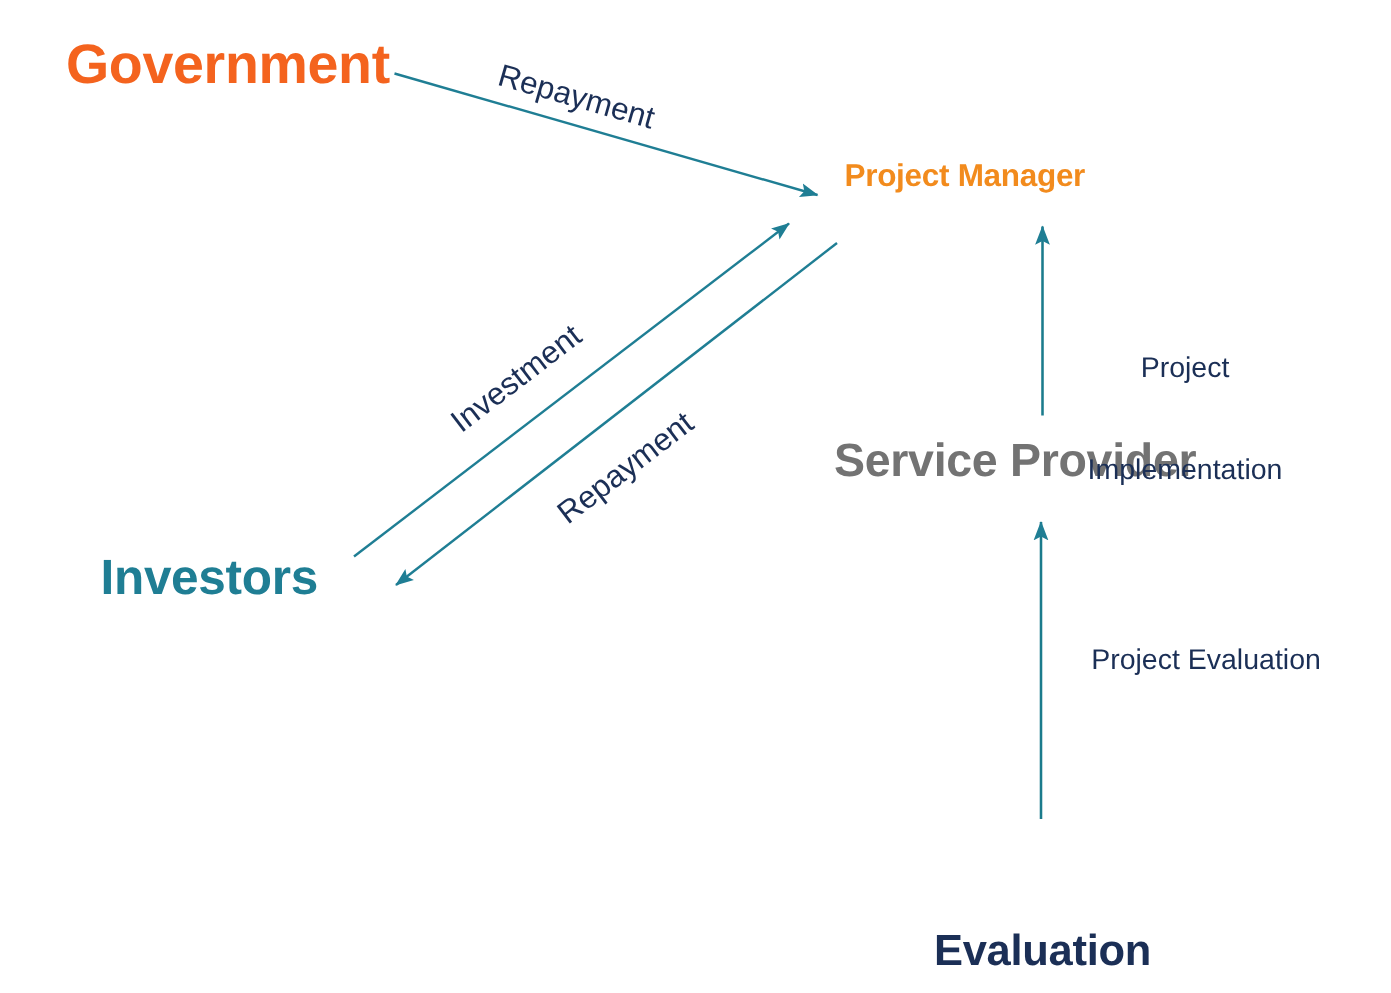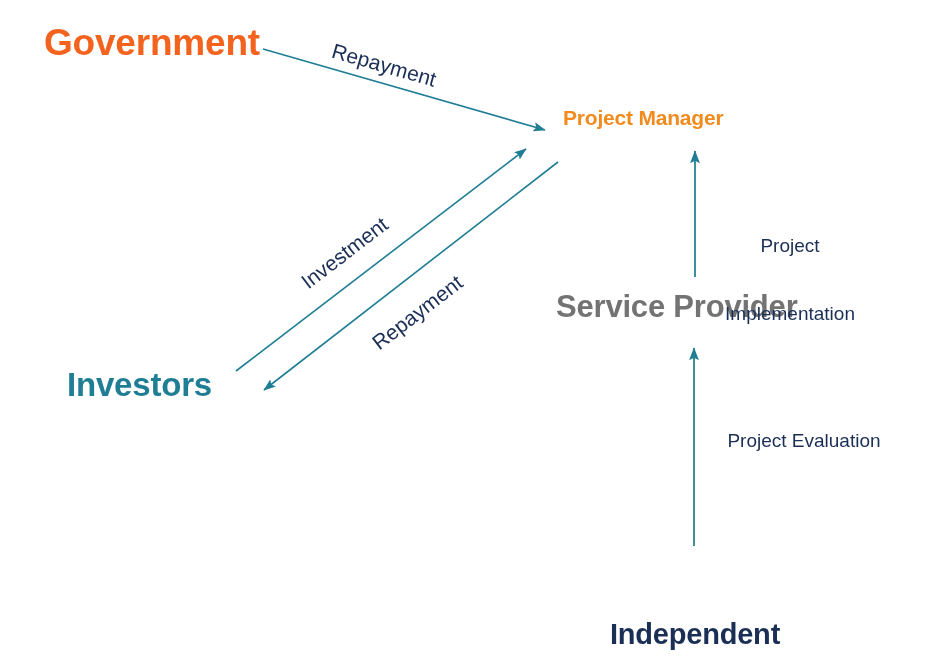--- a/index.html
+++ b/index.html
@@ -131,21 +131,21 @@
 
   <div class="node node-government">Government</div>
 
   <div class="node node-project-manager">Project Manager</div>
 
   <div class="node node-investors">Investors</div>
 
   <div class="node node-service-provider">Service Provider</div>
 
   <div class="node node-independent-evaluator">
-    <div>Independent</div>
+    <div>Evaluation</div>
     
   </div>
 
   <div class="edge-label label-gov-repayment">Repayment</div>
 
   <div class="edge-label label-investment">Investment</div>
 
   <div class="edge-label label-inv-repayment">Repayment</div>
 
   <div class="edge-label label-project-implementation">

